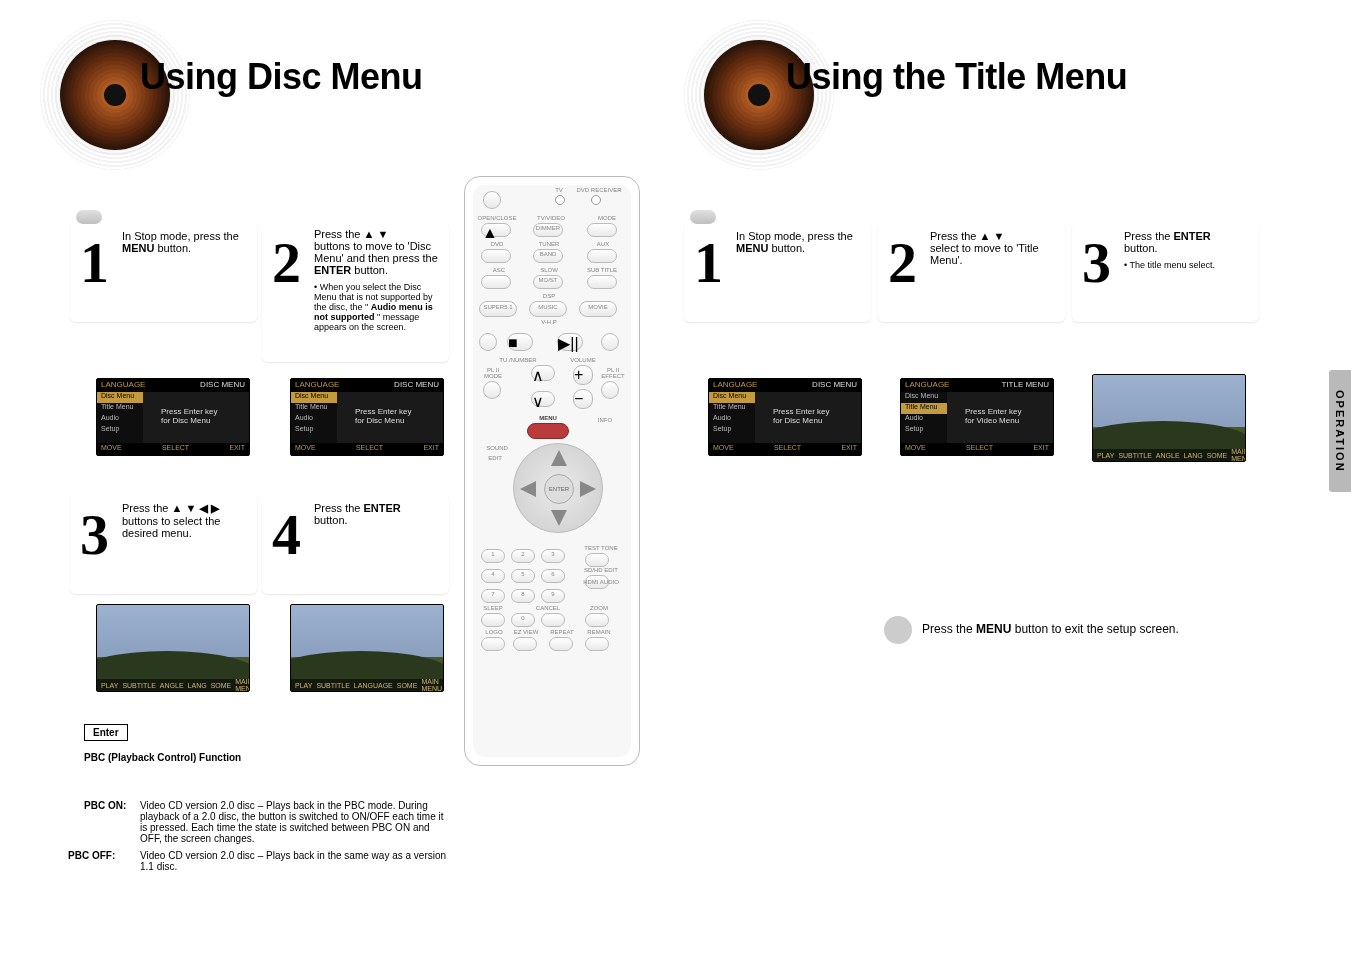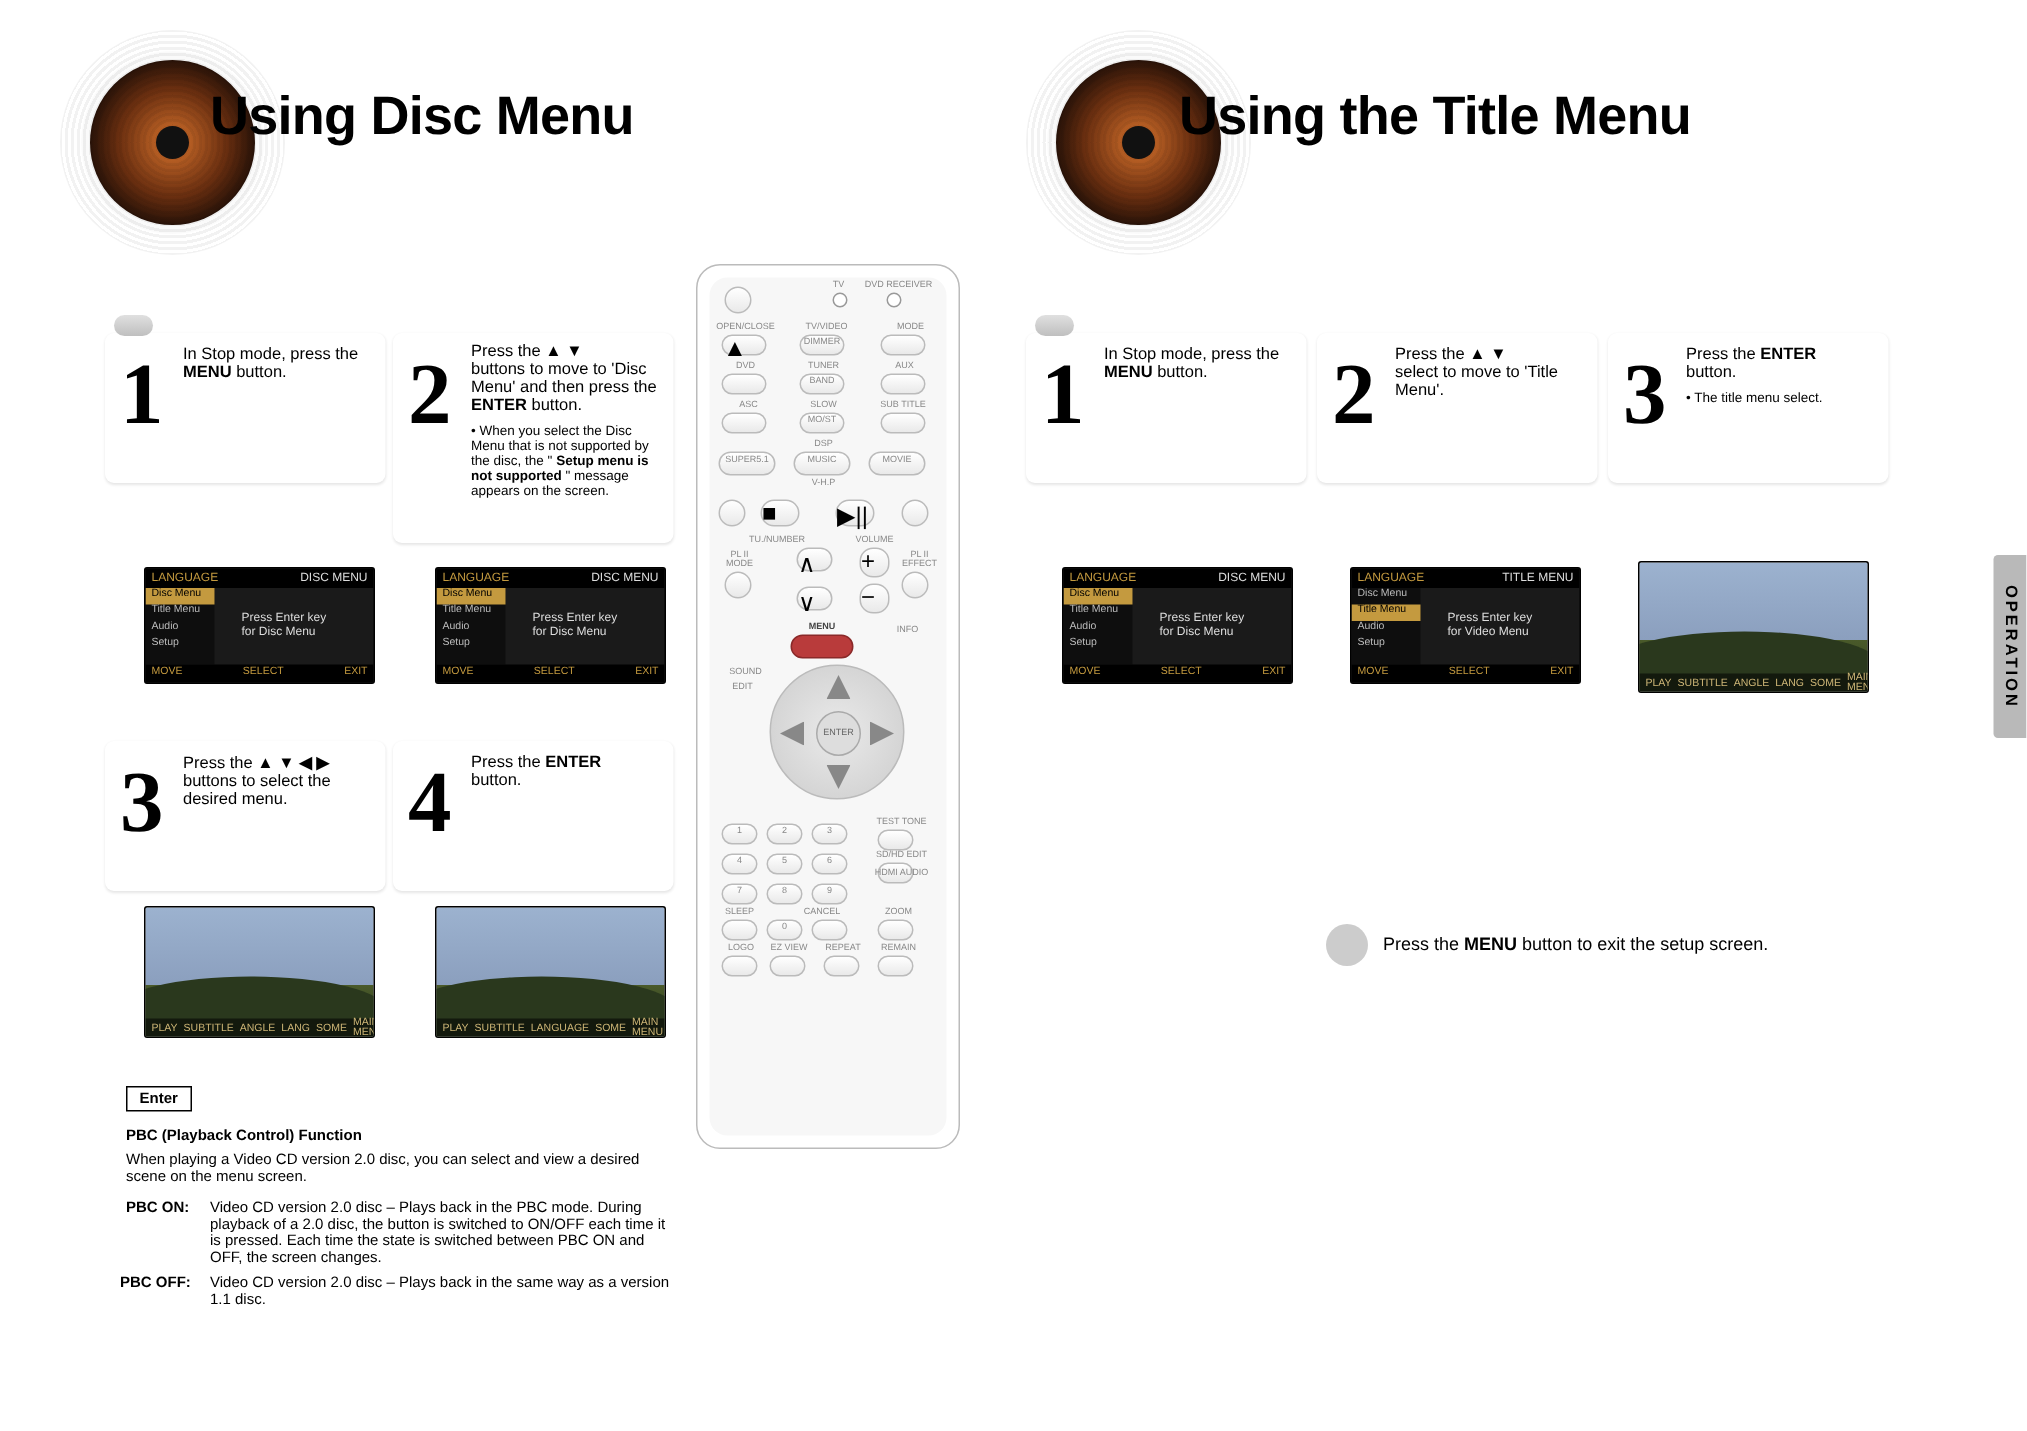--- a/index.html
+++ b/index.html
@@ -146,21 +146,21 @@
   <div class="step" style="left:262px; top:222px; height:140px;">
     <div class="num">2</div>
     <div class="body" style="top:6px;">
       <span>Press the</span>
       <span class="bold arrows">▲ ▼</span><br>
       <span>buttons to move to 'Disc Menu' and then press the</span>
       <span class="bold">ENTER</span>
       <span>button.</span>
       <div style="margin-top:6px; font-size:9px;">
         • <span>When you select the Disc Menu that is not supported by the disc, the "</span>
-        <span class="bold">Setup menu is not supported</span>
+        <span class="bold">Audio menu is not supported</span>
         <span>" message appears on the screen.</span>
       </div>
     </div>
   </div>
 
   <div class="shot" style="left:96px; top:378px;">
     <div class="title-strip">
         <span class="hdr-l">LANGUAGE</span>
         <span class="hdr-right">DISC MENU</span>
       </div>
@@ -239,24 +239,23 @@
       <span>PLAY</span>
       <span>SUBTITLE</span>
       <span>LANGUAGE</span>
       <span>SOME</span>
       <span>MAIN MENU</span>
     </div>
   </div>
 
   <div class="note-box" style="left:84px; top:724px;">Enter</div>
   <div class="small bold" style="position:absolute; left:84px; top:752px;">PBC (Playback Control) Function</div>
-  <div class="small" style="position:absolute; left:84px; top:768px; width:370px;">When playing a Video CD version 2.0 disc, you can select and view a desired scene on the menu screen.</div>
   <div class="small bold" style="position:absolute; left:84px; top:800px;">PBC ON:</div>
   <div class="small" style="position:absolute; left:140px; top:800px; width:310px;">Video CD version 2.0 disc – Plays back in the PBC mode. During playback of a 2.0 disc, the button is switched to ON/OFF each time it is pressed. Each time the state is switched between PBC ON and OFF, the screen changes.</div>
-  <div class="small bold" style="position:absolute; left:80px; top:850px;">PBC OFF:</div>
+  <div class="small bold" style="position:absolute; left:68px; top:850px;">PBC OFF:</div>
   <div class="small" style="position:absolute; left:140px; top:850px; width:310px;">Video CD version 2.0 disc – Plays back in the same way as a version 1.1 disc.</div>
 
   <div class="remote-wrap" style="left:464px; top:176px;">
     <div class="remote-inner">
 
       <div class="rbtn circ" style="left:10px; top:6px; width:18px; height:18px;"></div>
       <div class="rlbl" style="left:76px; top:2px; width:20px;">TV</div>
       <div class="rlbl" style="left:100px; top:2px; width:52px;">DVD RECEIVER</div>
       <div class="rbtn circ" style="left:82px; top:10px; width:10px; height:10px; background:#fff; border-color:#999;"></div>
       <div class="rbtn circ" style="left:118px; top:10px; width:10px; height:10px; background:#fff; border-color:#999;"></div>

